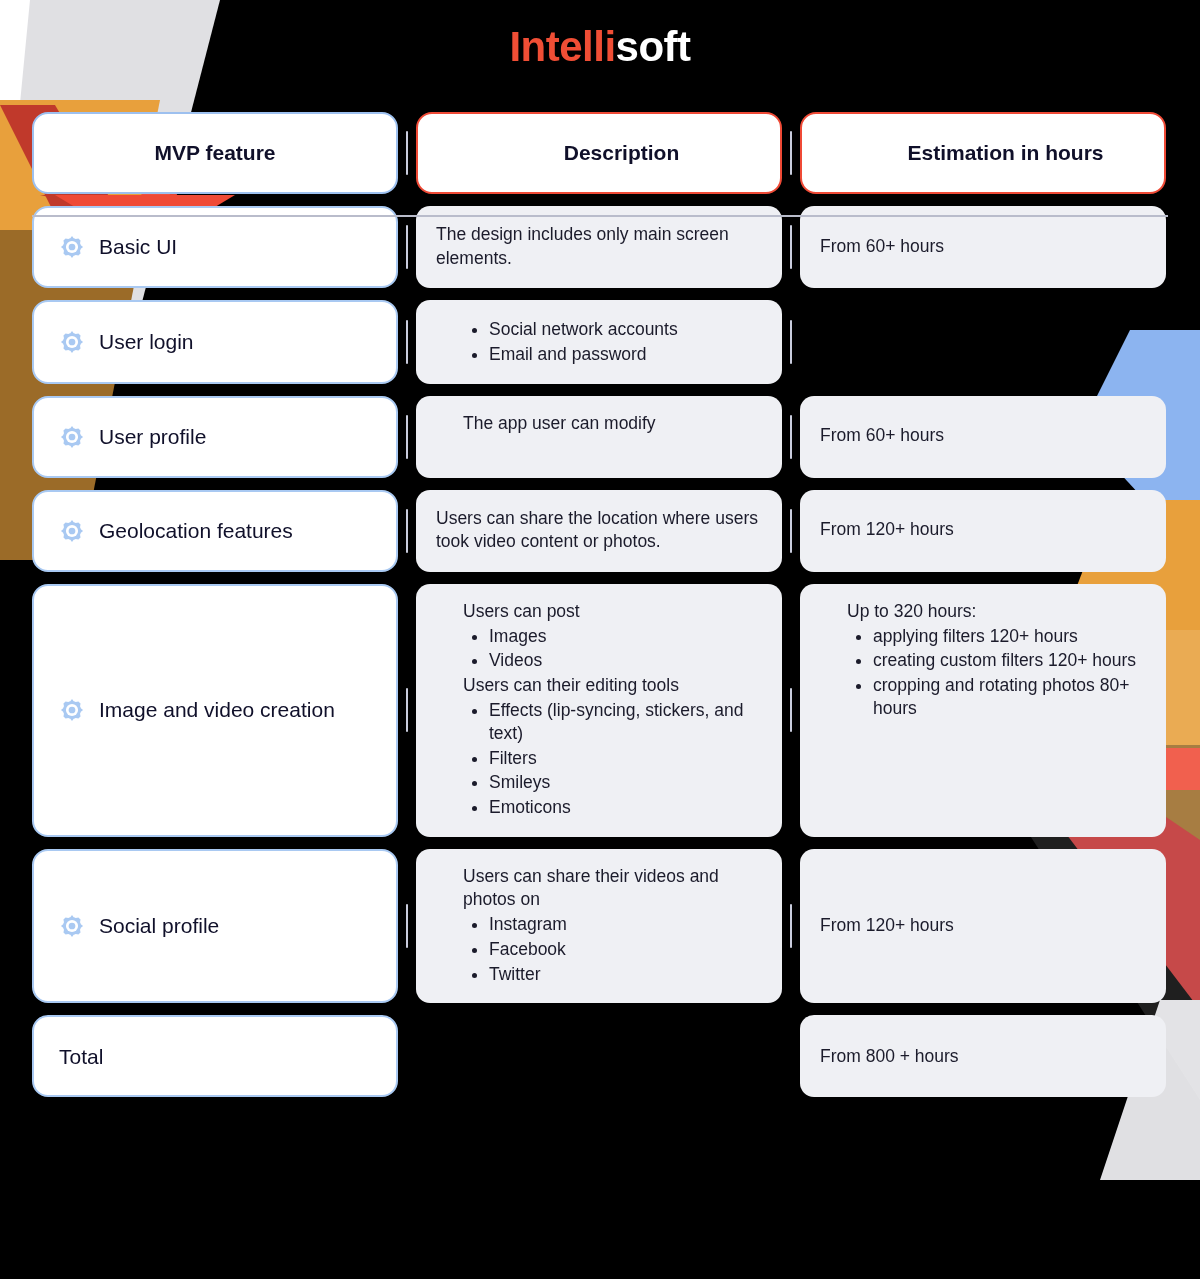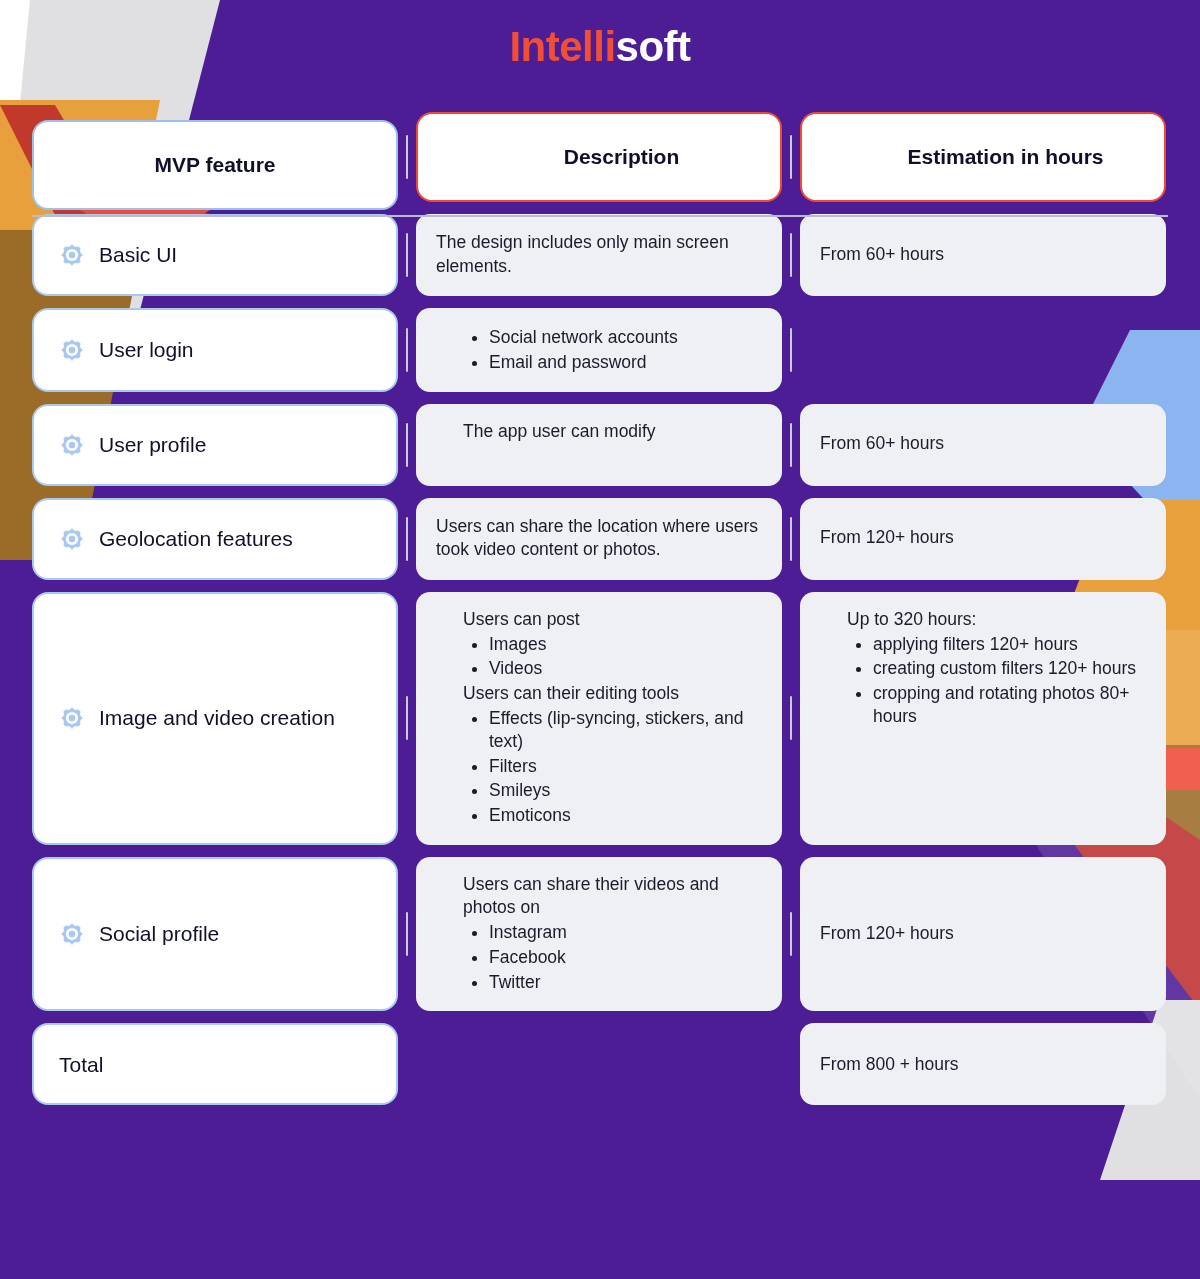--- a/index.html
+++ b/index.html
@@ -9,21 +9,21 @@
     height: 1279px;
     background: #060a45;
     font-family: "Liberation Sans", sans-serif;
     overflow: hidden;
   }
 
   #stage {
     position: relative;
     width: 1200px;
     height: 1279px;
-    background: #4c1d95;
+    background: #000000;
     overflow: hidden;
   }
 
   
   .deco-layer {
     position: absolute;
     inset: 0;
     width: 1200px;
     height: 1279px;
     pointer-events: none;
@@ -93,21 +93,21 @@
   
   .card-head {
     background: #ffffff;
     justify-content: center;
     font-size: 21px;
     font-weight: bold;
     color: #10102a;
     min-height: 82px;
     border-radius: 16px;
   }
-  .card-head.blue  { border: 2.5px solid #9dc0ef; margin-top: 8px; }
+  .card-head.blue  { border: 2.5px solid #9dc0ef; }
   .card-head.red   { border: 2.5px solid #ef4a36; padding-left: 45px; }
 
   
   .card-feature {
     background: #ffffff;
     border: 2.5px solid #a9c9f2;
     padding: 14px 25px;
     min-height: 82px;
     border-radius: 16px;
   }

